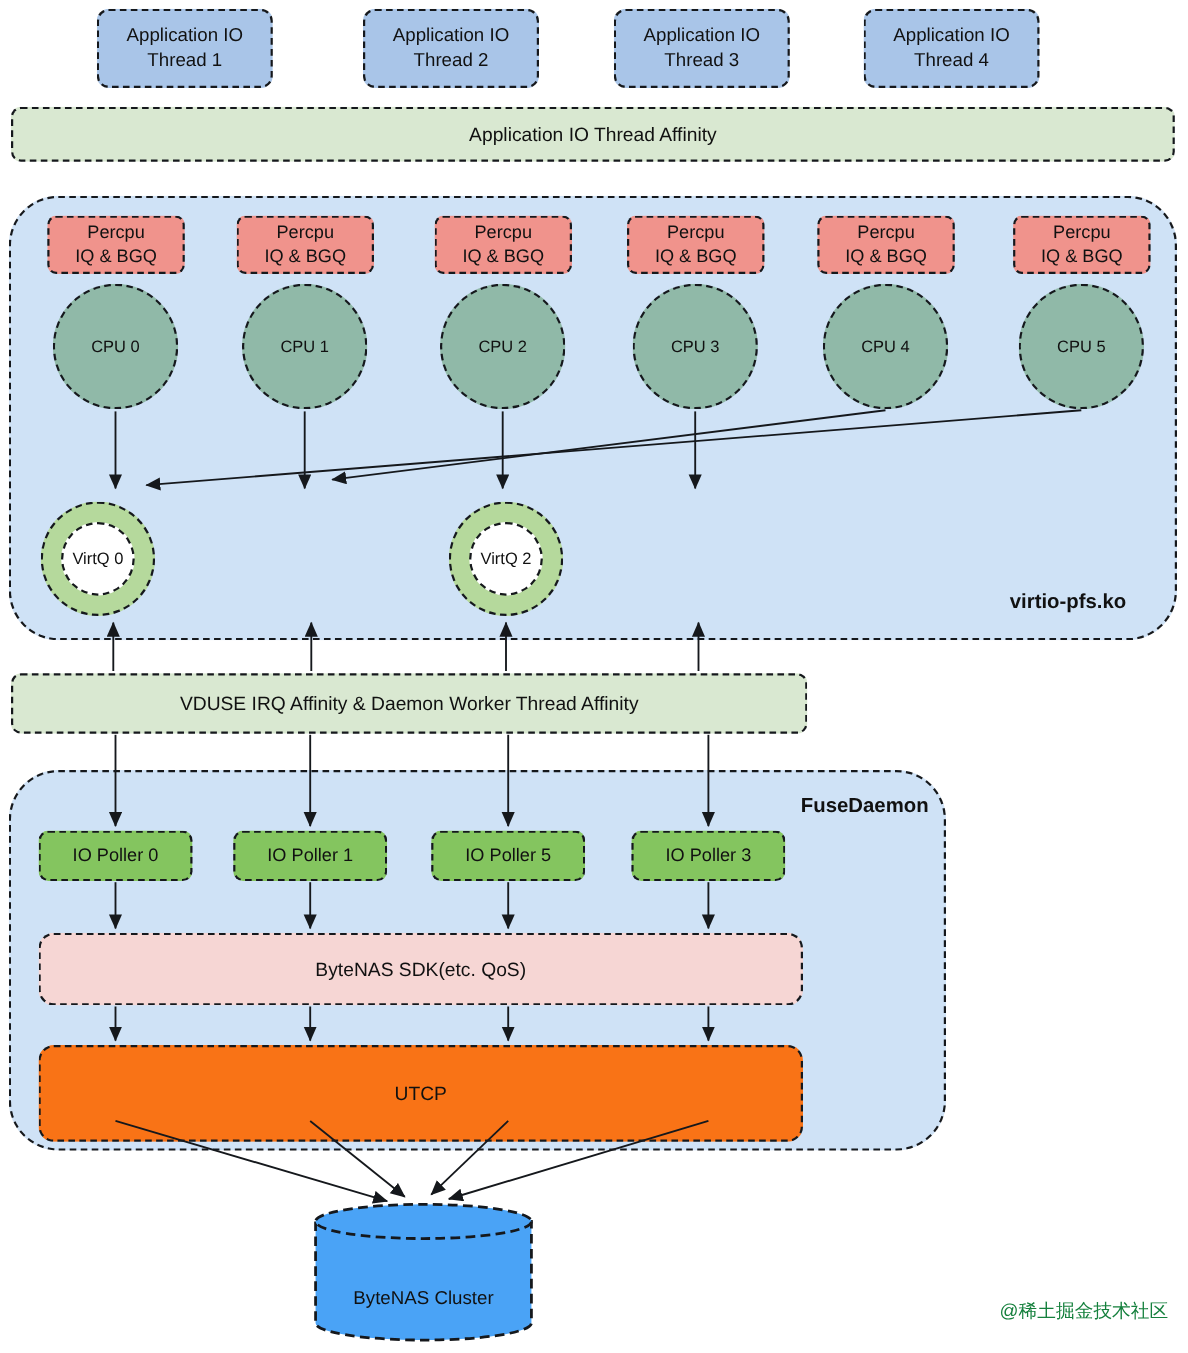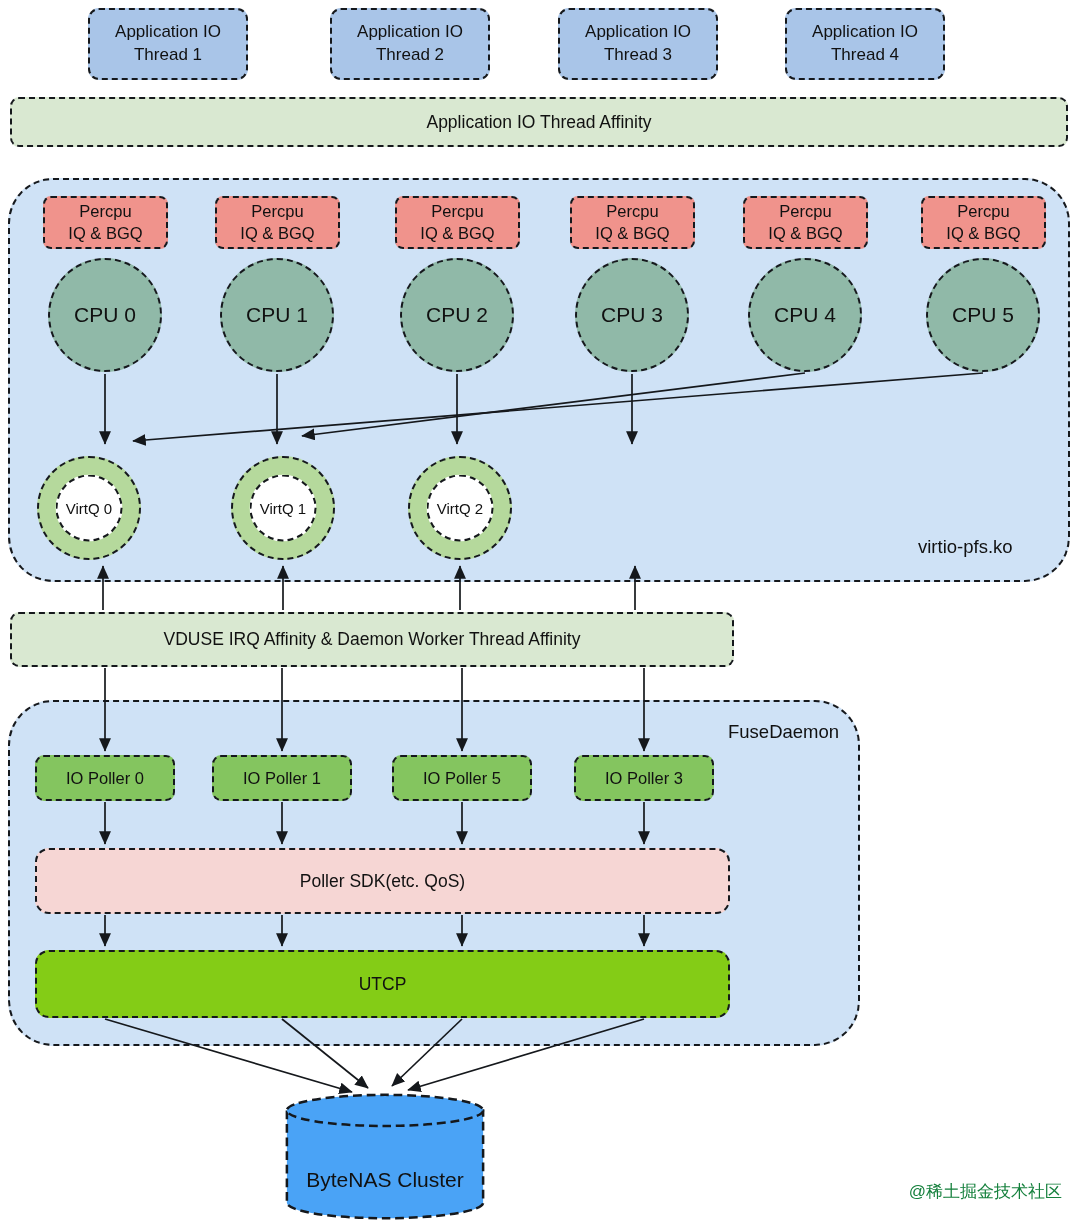--- a/index.html
+++ b/index.html
@@ -7,28 +7,28 @@
   body{font-family:"Liberation Sans",sans-serif;color:#111}
   #canvas{position:relative;width:1080px;height:1230px;background:#fff;overflow:hidden;margin:0 auto}
   .abs{position:absolute}
   .dashed{border:2.5px dashed #15181c}
   .center{display:flex;align-items:center;justify-content:center;text-align:center}
   .pre{white-space:pre-line}
   .thread-box{width:160px;height:72px;top:8px;background:#a9c5e8;border-radius:11px;font-size:17px;line-height:1.35}
   .band{background:#d9e8d1;border-radius:9px;font-size:17.5px}
   .container-box{background:#cfe2f6;border-radius:45px}
   .percpu{width:125px;height:53px;top:196px;background:#f0938c;border-radius:8px;font-size:16.5px;line-height:1.32}
-  .cpu{width:114px;height:114px;top:258px;background:#90b9a8;border-radius:50%;font-size:21px}
+  .cpu{width:114px;height:114px;top:258px;background:#90b9a8;border-radius:50%;font-size:15px}
   .vq-outer{width:104px;height:104px;top:456px;background:#b5d99c;border-radius:50%}
   .vq-inner{position:absolute;left:50%;top:50%;transform:translate(-50%,-50%);width:67px;height:67px;background:#fff;border:2.5px dashed #15181c;border-radius:50%;font-size:15px}
-  .module-label{font-weight:normal;font-size:18.5px}
+  .module-label{font-weight:bold;font-size:18.5px}
   .poller{width:140px;height:46px;top:755px;background:#84c55f;border-radius:9px;font-size:16.5px}
   .sdk{left:35px;top:848px;width:695px;height:66px;background:#f6d6d4;border-radius:14px;font-size:17.5px}
-  .utcp{left:35px;top:950px;width:695px;height:68px;background:#84cc16;border-radius:14px;font-size:17.5px}
-  .cluster-label{font-size:21px}
+  .utcp{left:35px;top:950px;width:695px;height:88px;background:#f97316;border-radius:14px;font-size:17.5px}
+  .cluster-label{font-size:17px}
   .watermark{font-size:17px;color:#15803d}
   svg.arrows{pointer-events:none}
 </style>
 </head>
 <body>
 
 <div id="canvas">
 
   <div class="abs dashed center pre thread-box" style="left:88px">Application IO
 Thread 1</div>
@@ -60,38 +60,35 @@
   <div class="abs dashed center cpu" style="left:48px">CPU 0</div>
   <div class="abs dashed center cpu" style="left:220px">CPU 1</div>
   <div class="abs dashed center cpu" style="left:400px">CPU 2</div>
   <div class="abs dashed center cpu" style="left:575px">CPU 3</div>
   <div class="abs dashed center cpu" style="left:748px">CPU 4</div>
   <div class="abs dashed center cpu" style="left:926px">CPU 5</div>
 
   <div class="abs dashed vq-outer" style="left:37px">
     <div class="vq-inner center">VirtQ 0</div>
   </div>
-  <div class="abs dashed vq-outer" style="left:231px">
-    <div class="vq-inner center">VirtQ 1</div>
-  </div>
   <div class="abs dashed vq-outer" style="left:408px">
     <div class="vq-inner center">VirtQ 2</div>
   </div>
 
   <div class="abs dashed center band" style="left:10px;top:612px;width:724px;height:55px">VDUSE IRQ Affinity &amp; Daemon Worker Thread Affinity</div>
 
   <div class="abs dashed container-box" style="left:8px;top:700px;width:852px;height:346px"></div>
   <div class="abs module-label" style="left:728px;top:721px">FuseDaemon</div>
 
   <div class="abs dashed center poller" style="left:35px">IO Poller 0</div>
   <div class="abs dashed center poller" style="left:212px">IO Poller 1</div>
   <div class="abs dashed center poller" style="left:392px">IO Poller 5</div>
   <div class="abs dashed center poller" style="left:574px">IO Poller 3</div>
 
-  <div class="abs dashed center sdk">Poller SDK(etc. QoS)</div>
+  <div class="abs dashed center sdk">ByteNAS SDK(etc. QoS)</div>
 
   <div class="abs dashed center utcp">UTCP</div>
 
   <div class="abs" style="left:283px;top:1090px;width:204px;height:136px">
     <svg width="204" height="136" viewBox="0 0 210 136">
       <path d="M 4 19 L 4 114 A 101 16 0 0 0 206 114 L 206 19 Z" fill="#4aa3f6" stroke="#15181c" stroke-width="2.6" stroke-dasharray="9 5"></path>
       <ellipse cx="105" cy="19" rx="101" ry="16" fill="#4aa3f6" stroke="#15181c" stroke-width="2.6" stroke-dasharray="9 5"></ellipse>
     </svg>
   </div>
   <div class="abs center cluster-label" style="left:283px;top:1168px;width:204px;height:24px">ByteNAS Cluster</div>

